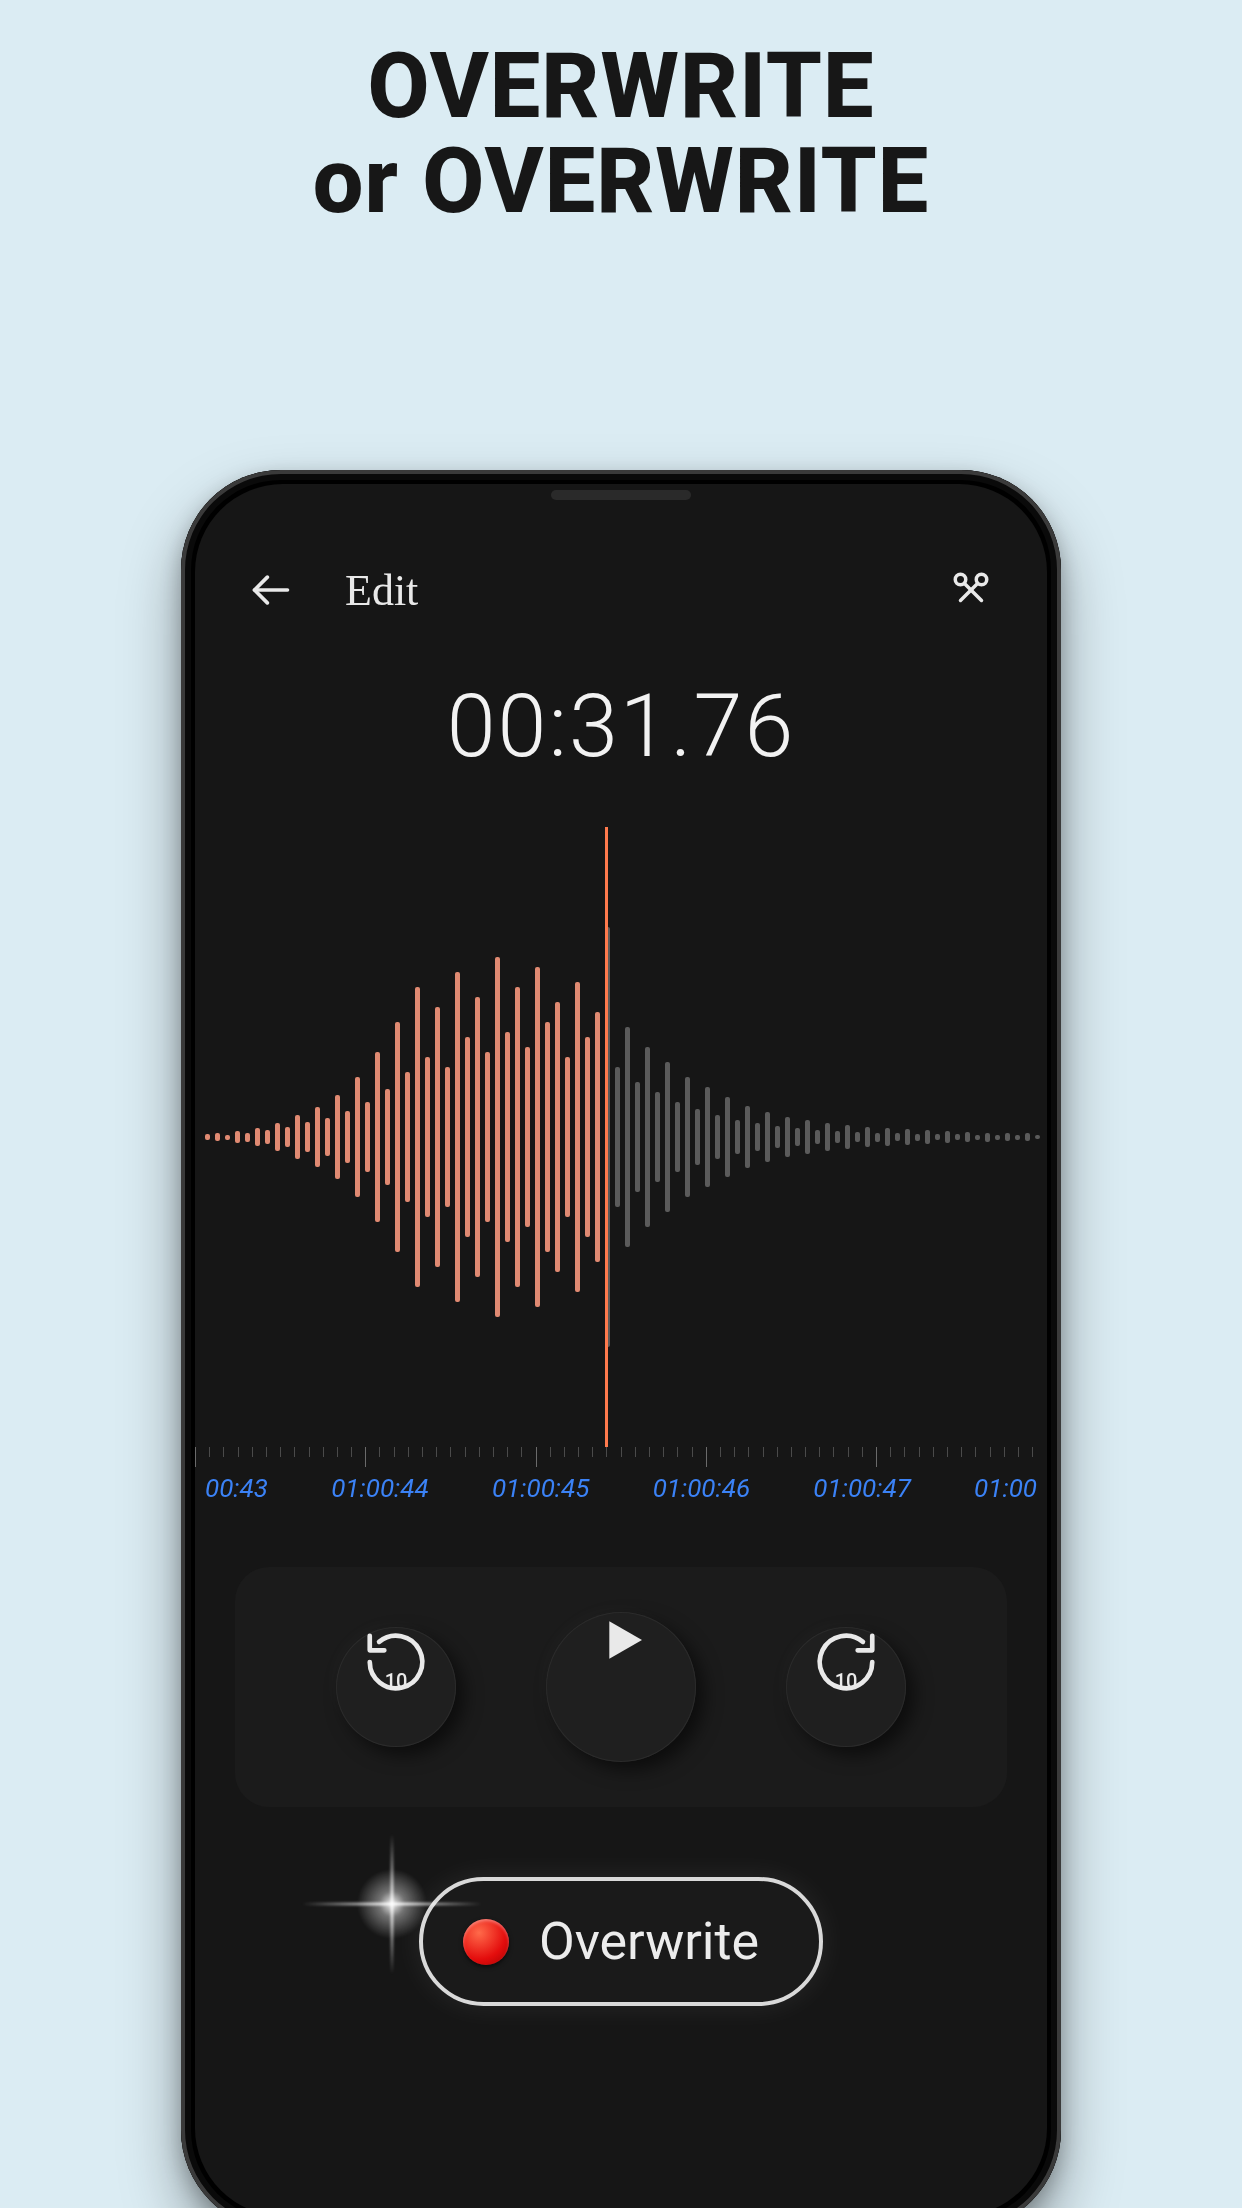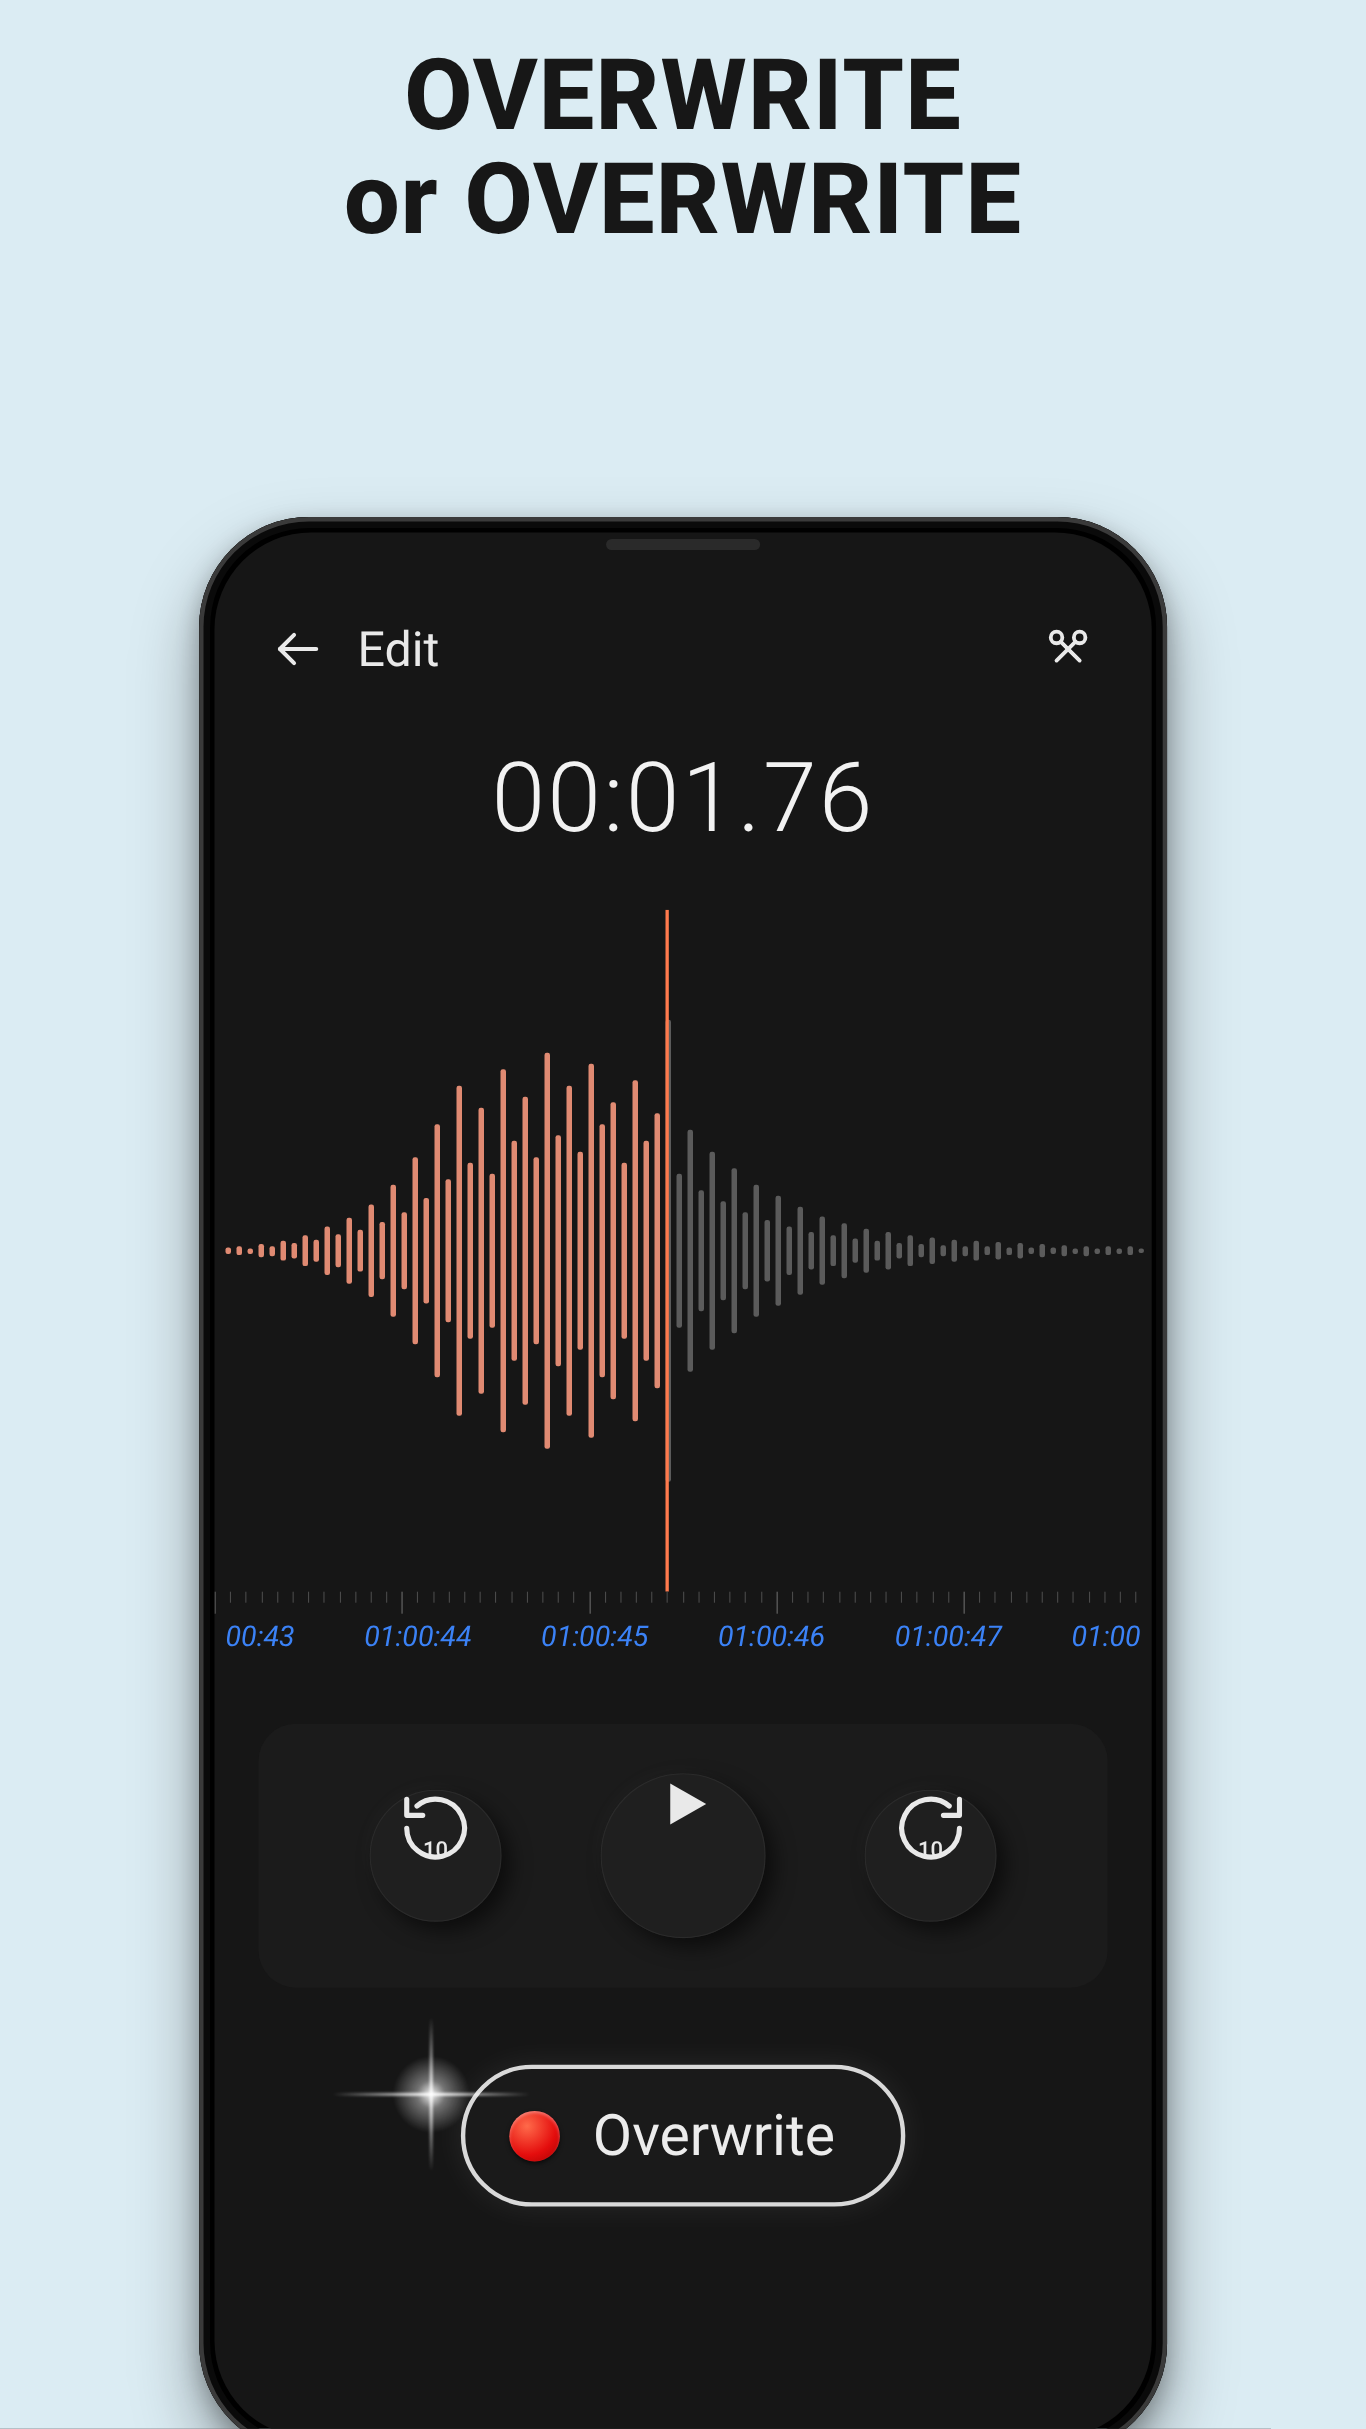--- a/index.html
+++ b/index.html
@@ -74,22 +74,23 @@
     height: 150px;
   }
   .back-btn {
     width:60px; height:60px;
     display:flex; align-items:center; justify-content:center;
     color:#e9e9e9;
   }
   .appbar-title {
     font-size: 44px;
     font-weight: 400;
-    margin-left: 24px;
+    margin-left: 44px;
     flex:1;
+    font-family:Liberation Serif, serif;
   }
   .cut-btn {
     width:60px; height:60px;
     display:flex; align-items:center; justify-content:center;
     color:#e9e9e9;
   }
 
   
   .timer {
     text-align:center;
@@ -275,21 +276,21 @@
       <div class="cut-btn">
         <svg width="42" height="42" viewBox="0 0 24 24" fill="none" stroke="currentColor" stroke-width="2" stroke-linecap="round" stroke-linejoin="round">
           <circle cx="6" cy="6" r="3"></circle>
           <circle cx="18" cy="6" r="3"></circle>
           <line x1="8.12" y1="8.12" x2="18" y2="18"></line>
           <line x1="15.88" y1="8.12" x2="6" y2="18"></line>
         </svg>
       </div>
     </div>
 
-    <div class="timer">00:01.76</div>
+    <div class="timer">00:31.76</div>
 
     <div class="waveform-wrap">
       <div class="waveform" id="waveform">
           <div class="wave-bar past" style="height: 6px;"></div>
           <div class="wave-bar past" style="height: 8px;"></div>
           <div class="wave-bar past" style="height: 5px;"></div>
           <div class="wave-bar past" style="height: 12px;"></div>
           <div class="wave-bar past" style="height: 9px;"></div>
           <div class="wave-bar past" style="height: 18px;"></div>
           <div class="wave-bar past" style="height: 14px;"></div>

